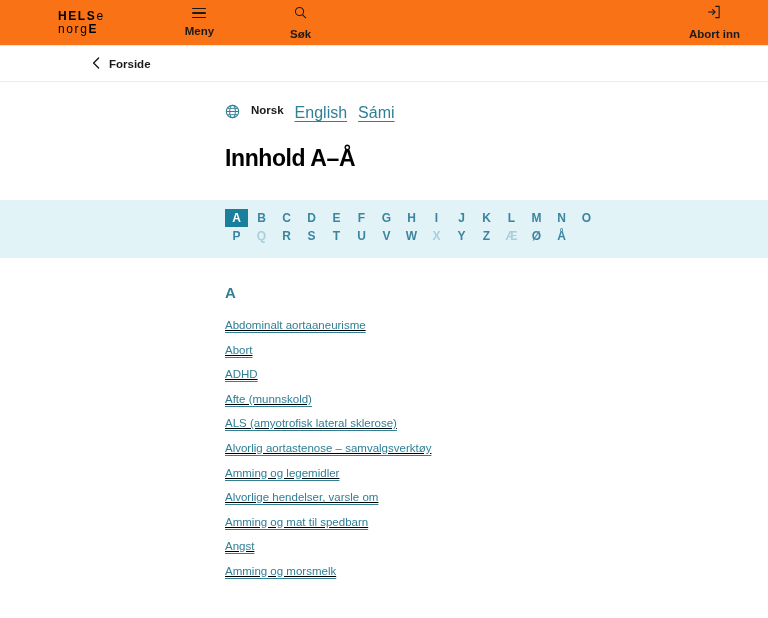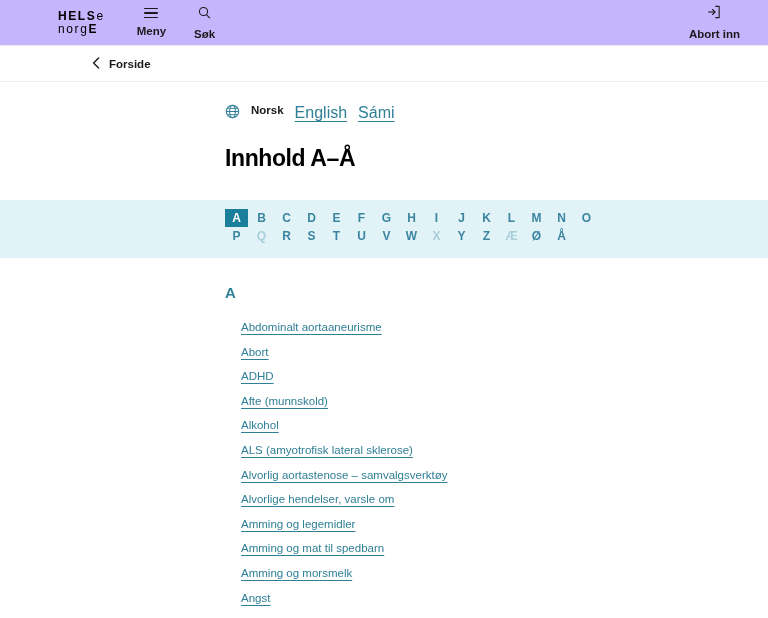--- a/index.html
+++ b/index.html
@@ -13,21 +13,22 @@
     overflow: hidden;
   }
 
   
   .topbar {
     height: 46px;
     display: flex;
     align-items: center;
     padding: 0 20px 0 58px;
     border-bottom: 1px solid #e6e6e6;
-    background: #c4b5fd;
+    background: #f97316;
+    gap: 48px;
   }
   .logo {
     display: flex;
     flex-direction: column;
     line-height: 1.05;
     letter-spacing: 1.6px;
     font-size: 12px;
     margin-right: 24px;
     cursor: pointer;
   }
@@ -146,21 +147,21 @@
   }
 
   
   .list-section { padding: 26px 0 0 225px; }
   .section-letter {
     margin: 0 0 14px 0;
     font-size: 15px;
     font-weight: 700;
     color: #2f7f96;
   }
-  .topic-list { list-style: none; margin: 16px; padding: 0; }
+  .topic-list { list-style: none; margin: 0; padding: 0; text-decoration: underline; }
   .topic-list li { margin-bottom: 6.6px; }
   .topic-link {
     font-size: 11.5px;
     color: #2f7f96;
     text-decoration: underline;
     text-underline-offset: 2.5px;
     text-decoration-thickness: 1px;
     cursor: pointer;
   }
 </style>
@@ -271,23 +272,22 @@
     </div>
 </div>
 
 <section class="list-section">
   <h2 class="section-letter">A</h2>
   <ul class="topic-list">
       <li><a class="topic-link">Abdominalt aortaaneurisme</a></li>
       <li><a class="topic-link">Abort</a></li>
       <li><a class="topic-link">ADHD</a></li>
       <li><a class="topic-link">Afte (munnskold)</a></li>
-      <li><a class="topic-link">Alkohol</a></li>
       <li><a class="topic-link">ALS (amyotrofisk lateral sklerose)</a></li>
       <li><a class="topic-link">Alvorlig aortastenose – samvalgsverktøy</a></li>
+      <li><a class="topic-link">Amming og legemidler</a></li>
       <li><a class="topic-link">Alvorlige hendelser, varsle om</a></li>
-      <li><a class="topic-link">Amming og legemidler</a></li>
       <li><a class="topic-link">Amming og mat til spedbarn</a></li>
+      <li><a class="topic-link">Angst</a></li>
       <li><a class="topic-link">Amming og morsmelk</a></li>
-      <li><a class="topic-link">Angst</a></li>
       <li></li>
     </ul>
 </section>
 
 </body></html>

